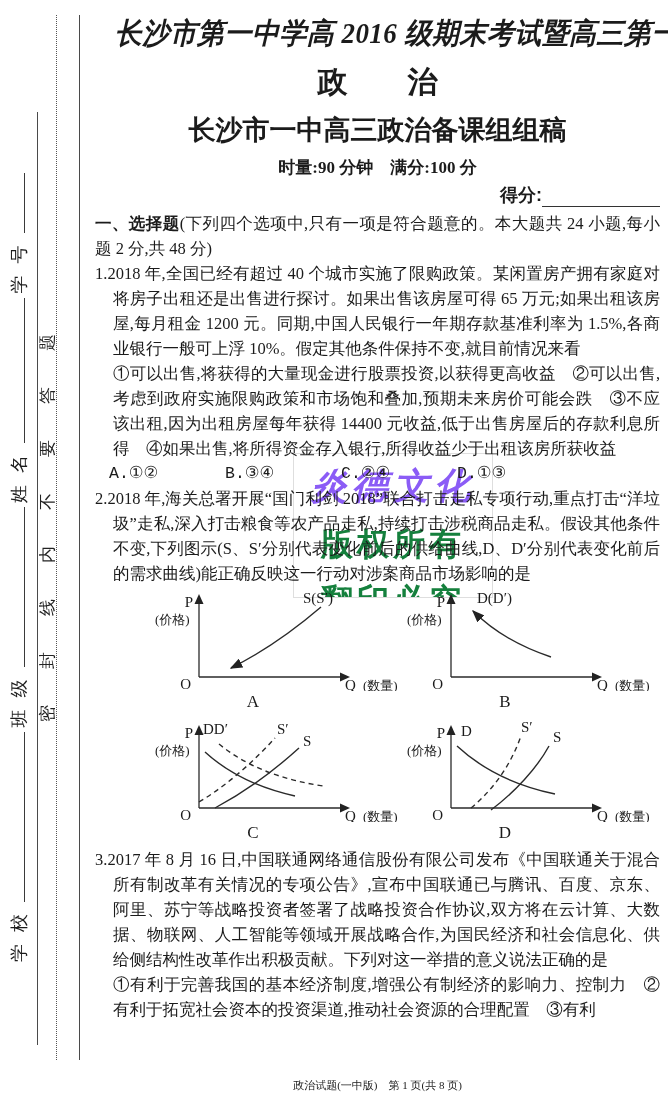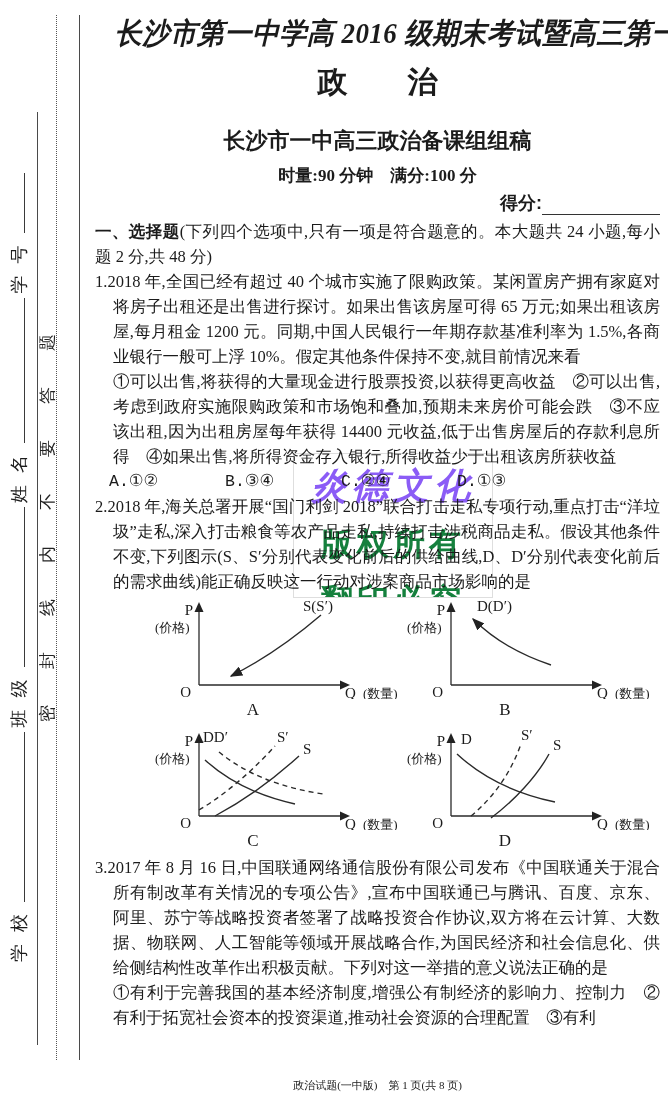--- a/index.html
+++ b/index.html
@@ -29,22 +29,22 @@
   .watermark { position:absolute; left:293px; top:453px; width:198px; height:143px;
                border:1px solid #dedede; text-align:center; z-index:0; overflow:hidden; }
   .wm1 { font-size:36px; font-weight:bold; font-style:italic; color:#8b5cf6; letter-spacing:5px; margin-top:8px; }
   .wm2, .wm3 { font-size:32px; font-weight:bold; color:#15803d; letter-spacing:4px; margin-top:12px; }
 
   
   .main { position:absolute; left:95px; top:0; width:565px; z-index:1; }
   .title { text-align:center; margin-top:14px; font-size:29px; font-weight:bold; font-style:italic;
            white-space:nowrap; transform:scaleX(0.93); letter-spacing:0.5px; }
   .subject { text-align:center; font-size:30px; font-weight:bold; margin-top:8px; }
-  .subtitle { text-align:center; font-size:22px; font-weight:bold;
-              font-family:"Liberation Sans","DejaVu Sans",sans-serif; margin-top:23px; }
+  .subtitle { text-align:center; font-size:27px; font-weight:bold;
+              font-family:"Liberation Sans","DejaVu Sans",sans-serif; margin-top:9px; }
   .meta { text-align:center; font-size:17px; margin-top:8px;font-weight:bold; }
   .score-row { display:flex; justify-content:flex-end; align-items:flex-end; margin-top:4px; height:24px; }
   .score-label { font-size:18px; font-weight:bold; font-family:"Liberation Sans","DejaVu Sans",sans-serif; }
   .score-blank { width:118px; height:17px; border-bottom:1px solid #333; }
 
   .section-head { font-size:16.5px; line-height:25px; text-align:justify; margin-top:4px; }
   .section-head .hd { font-weight:bold; font-family:"Liberation Sans","DejaVu Sans",sans-serif; }
 
   .question { font-size:16.5px; line-height:25px; }
   .question p { margin:0; text-align:justify; }

